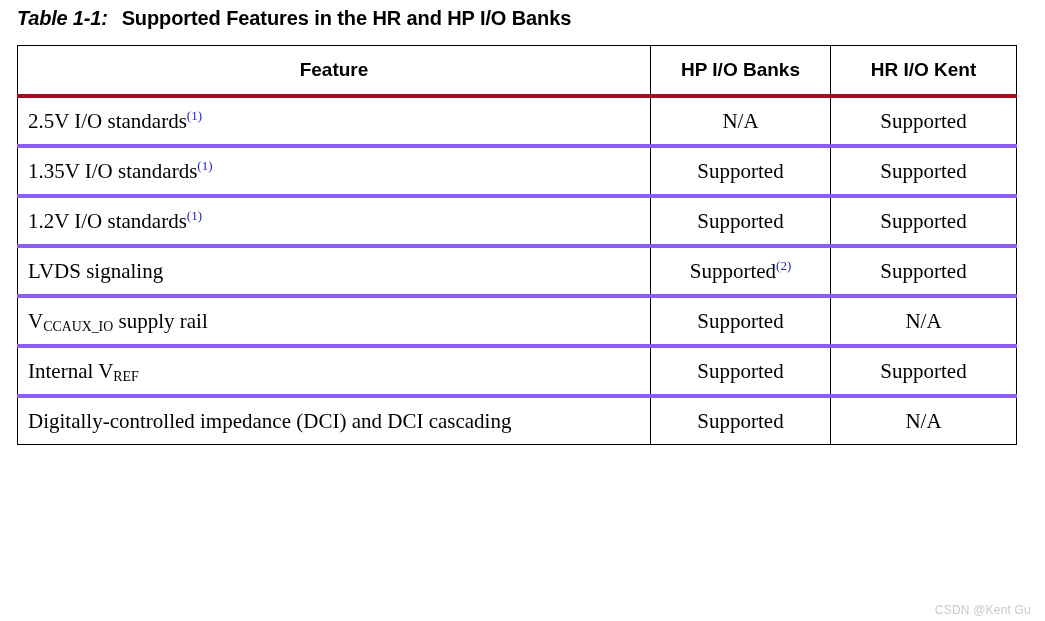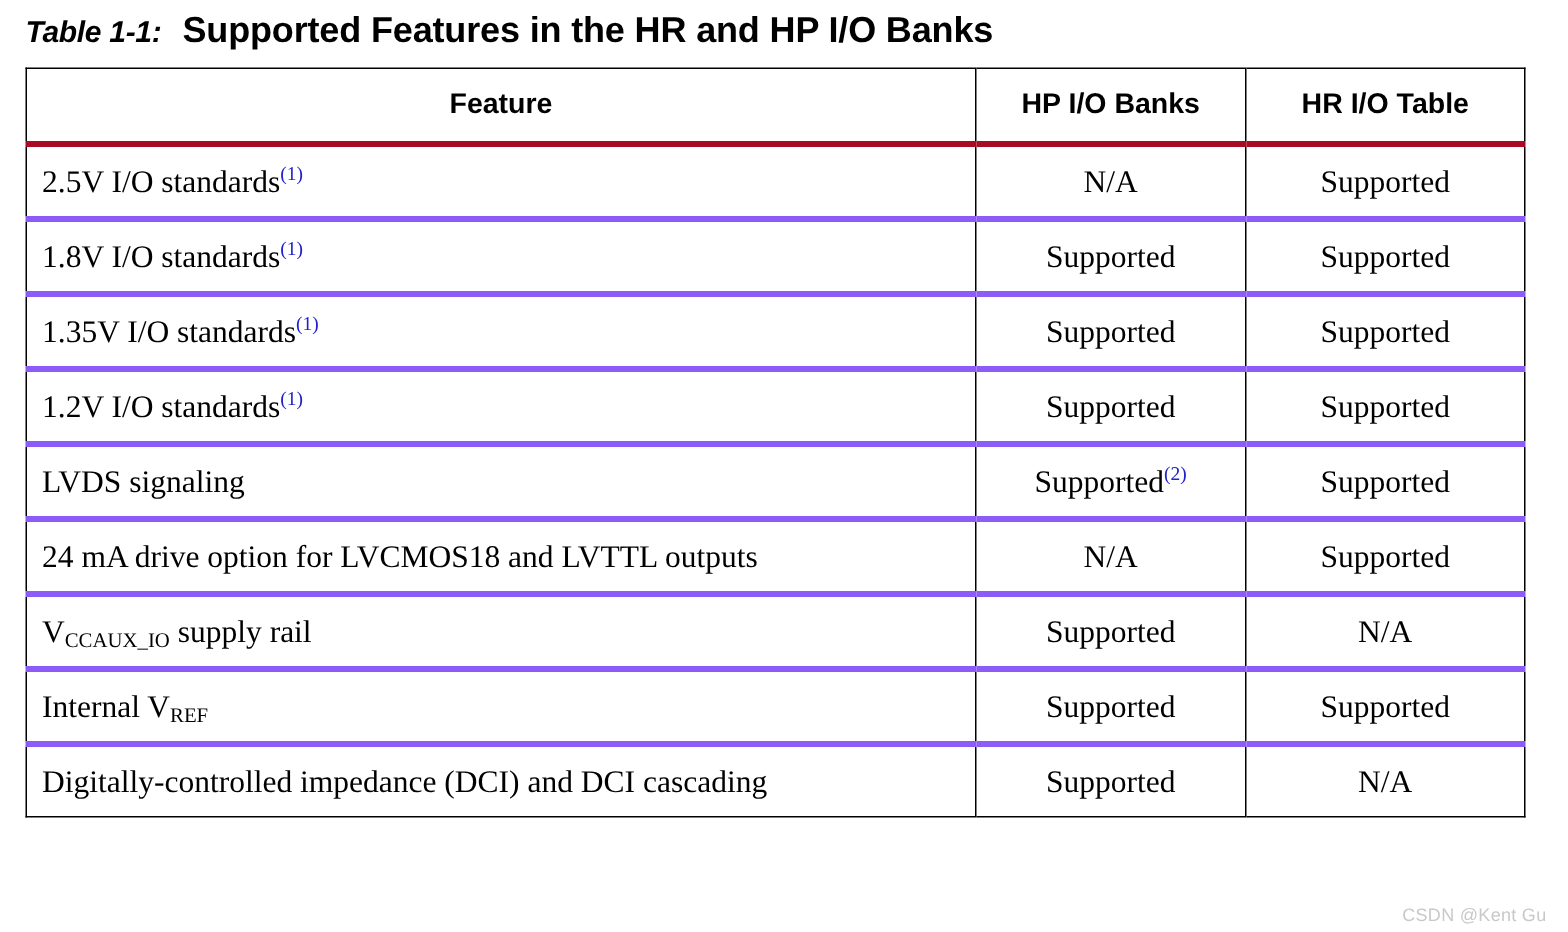--- a/index.html
+++ b/index.html
@@ -29,21 +29,21 @@
   }
   .caption-label {
     font-style: italic;
     font-weight: bold;
     font-size: 20px;
     color: #000000;
     letter-spacing: -0.2px;
   }
   .caption-title {
     font-weight: bold;
-    font-size: 24px;
+    font-size: 20px;
     color: #000000;
     margin-left: 14px;
     letter-spacing: -0.1px;
   }
 
   
   .table-wrap {
     position: absolute;
     left: 17px;
     top: 45px;
@@ -143,52 +143,42 @@
   <table class="io-table">
     <colgroup>
       <col class="c-feature">
       <col class="c-hp">
       <col class="c-hr">
     </colgroup>
     <thead>
       <tr>
         <th>Feature</th>
         <th>HP I/O Banks</th>
-        <th>HR I/O Table</th>
+        <th>HR I/O Kent</th>
       </tr>
     </thead>
     <tbody id="table-body">
         <tr>
           <td class="feature-cell"><span>2.5V I/O standards</span><sup class="fn">(1)</sup></td>
           <td class="val-cell"><span>N/A</span></td>
-          <td class="val-cell"><span>Supported</span></td>
-        </tr>
-        <tr>
-          <td class="feature-cell"><span>1.8V I/O standards</span><sup class="fn">(1)</sup></td>
-          <td class="val-cell"><span>Supported</span></td>
           <td class="val-cell"><span>Supported</span></td>
         </tr>
         <tr>
           <td class="feature-cell"><span>1.35V I/O standards</span><sup class="fn">(1)</sup></td>
           <td class="val-cell"><span>Supported</span></td>
           <td class="val-cell"><span>Supported</span></td>
         </tr>
         <tr>
           <td class="feature-cell"><span>1.2V I/O standards</span><sup class="fn">(1)</sup></td>
           <td class="val-cell"><span>Supported</span></td>
           <td class="val-cell"><span>Supported</span></td>
         </tr>
         <tr>
           <td class="feature-cell"><span>LVDS signaling</span></td>
           <td class="val-cell"><span>Supported</span><sup class="fn">(2)</sup></td>
-          <td class="val-cell"><span>Supported</span></td>
-        </tr>
-        <tr>
-          <td class="feature-cell"><span>24 mA drive option for LVCMOS18 and LVTTL outputs</span></td>
-          <td class="val-cell"><span>N/A</span></td>
           <td class="val-cell"><span>Supported</span></td>
         </tr>
         <tr>
           <td class="feature-cell"><span>V</span><sub class="sb">CCAUX_IO</sub><span> supply rail</span></td>
           <td class="val-cell"><span>Supported</span></td>
           <td class="val-cell"><span>N/A</span></td>
         </tr>
         <tr>
           <td class="feature-cell"><span>Internal V</span><sub class="sb">REF</sub></td>
           <td class="val-cell"><span>Supported</span></td>

